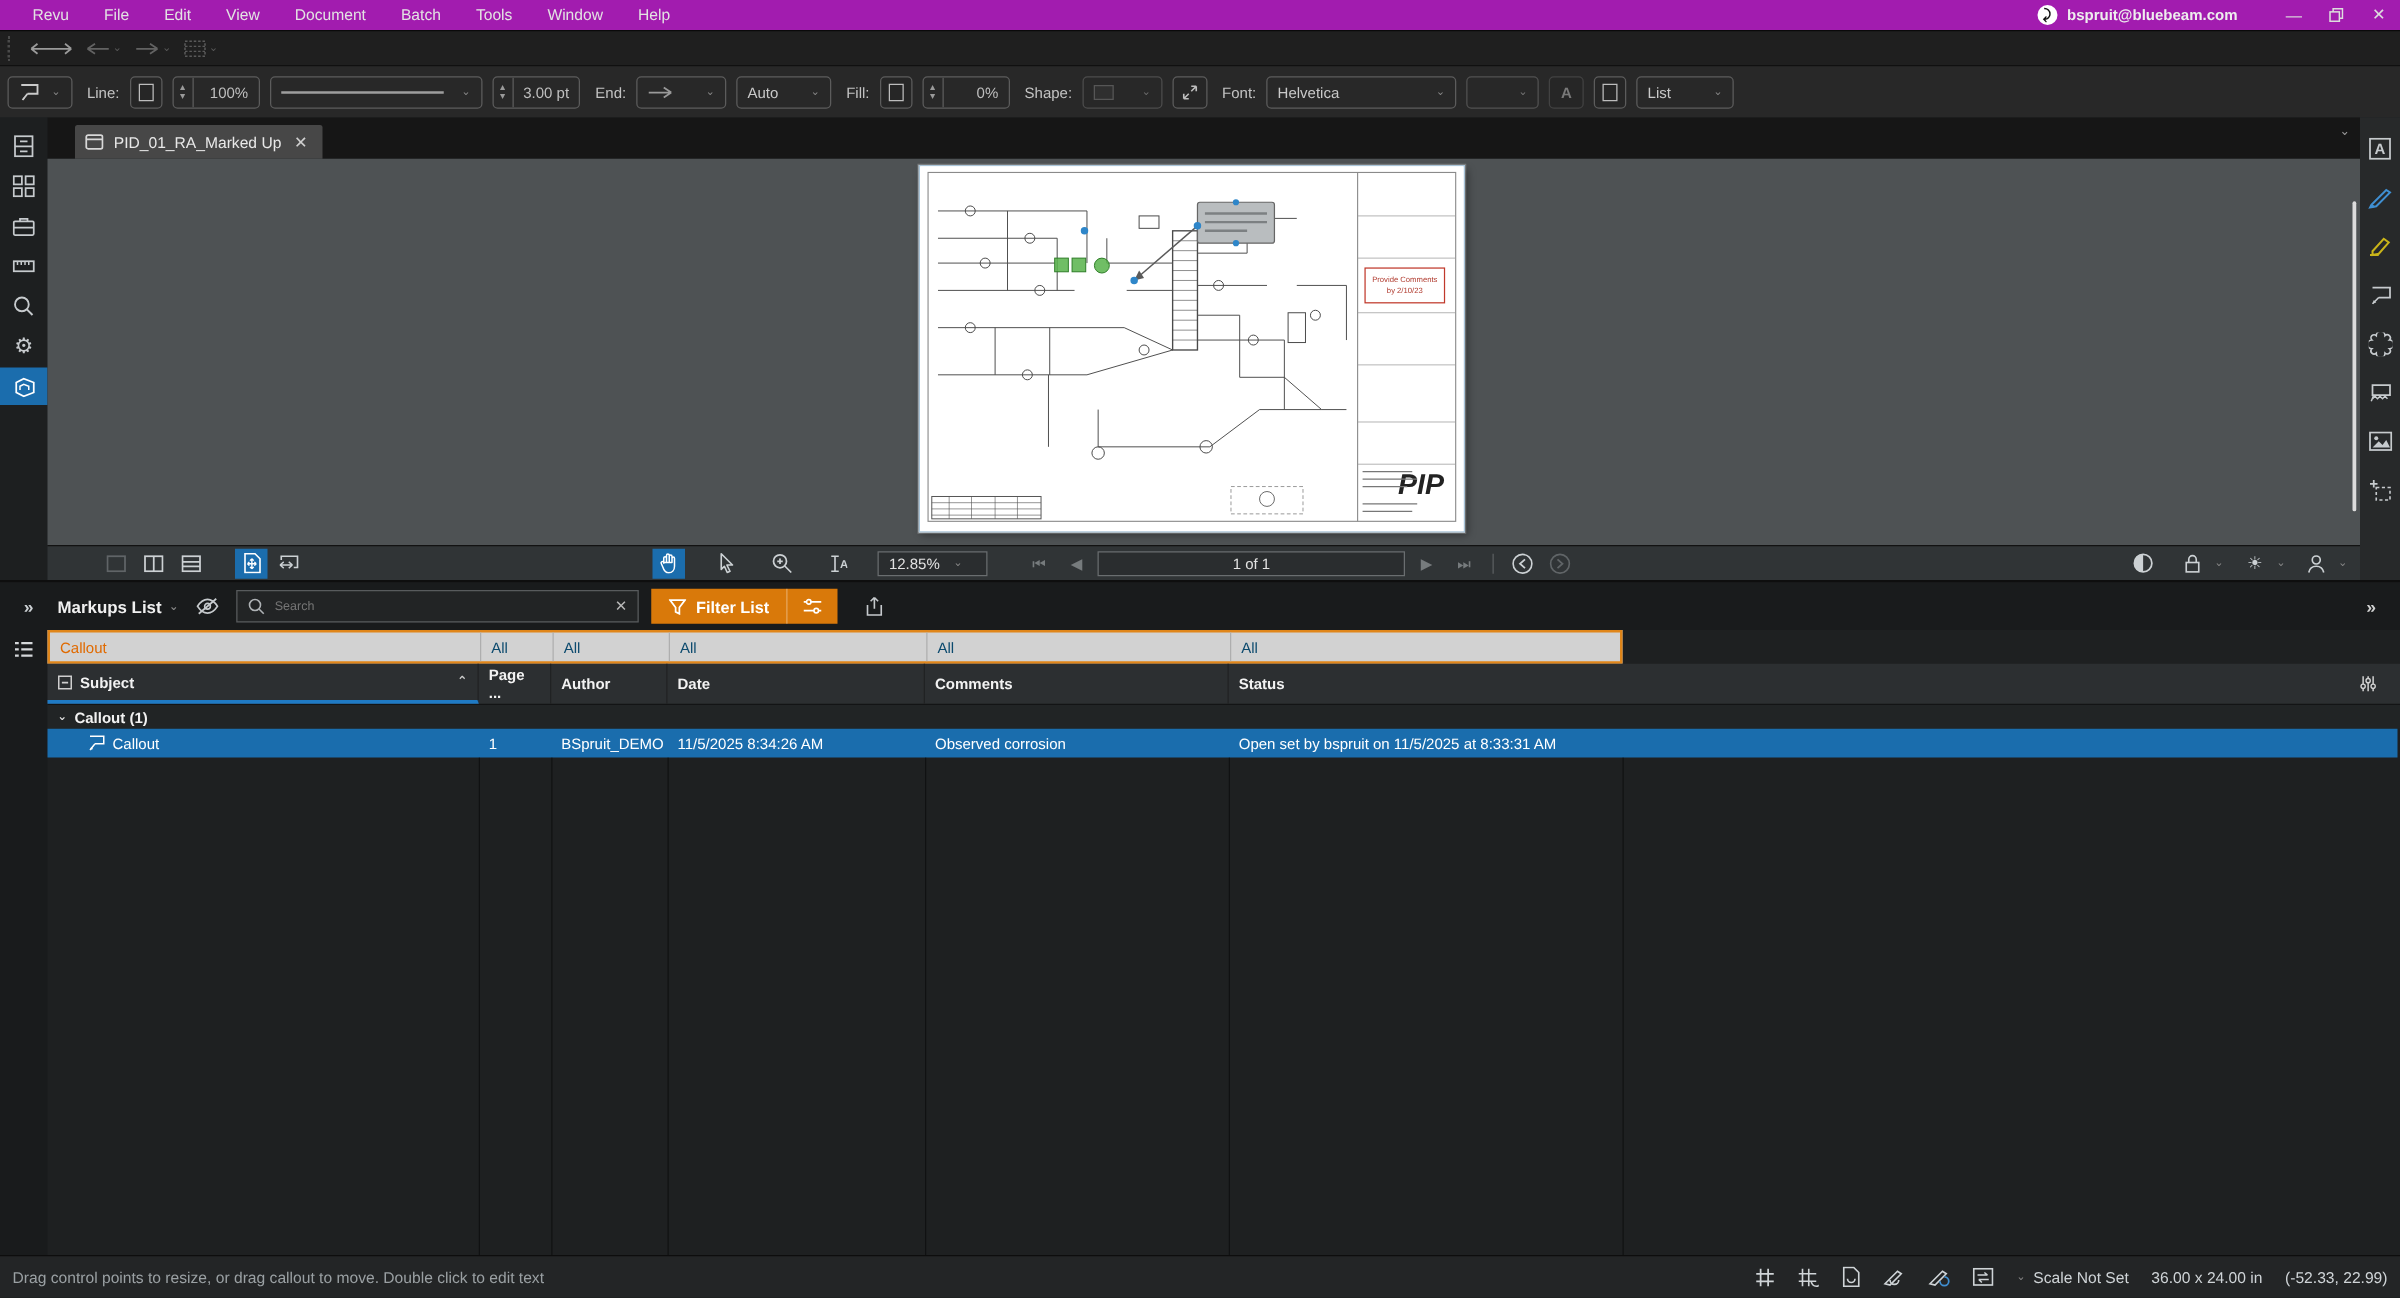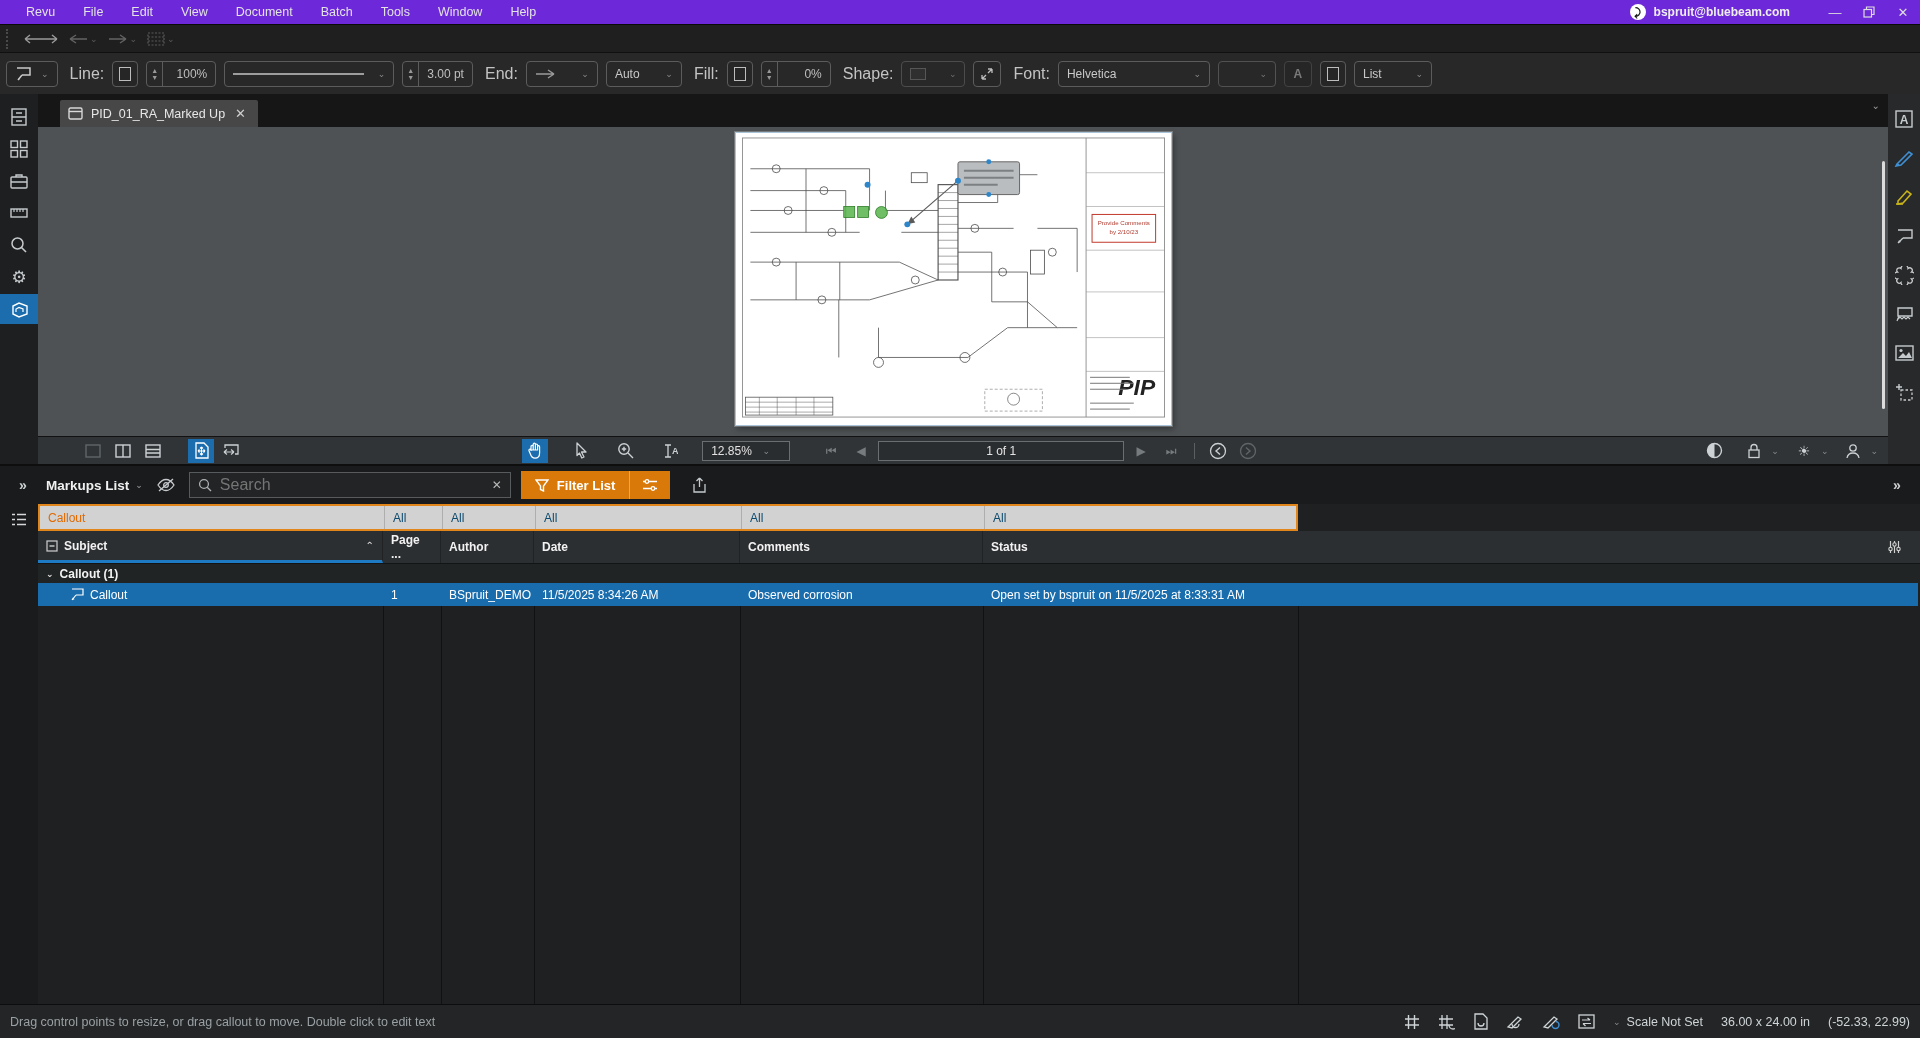--- a/index.html
+++ b/index.html
@@ -2,38 +2,38 @@
 <html><head>
 <meta charset="utf-8">
 <style>
   * { margin:0; padding:0; box-sizing:border-box; }
   html,body { width:1920px; height:1038px; overflow:hidden; background:#1e2021;
     font-family:"Liberation Sans","DejaVu Sans",sans-serif; color:#d4d7d9; font-size:12px;
     -webkit-font-smoothing:antialiased; }
   .row { display:flex; align-items:center; }
 
   
-  #menubar { height:24px; background:#6d28d9; display:flex; align-items:center; padding-left:12px; }
+  #menubar { height:24px; background:#a21caf; display:flex; align-items:center; padding-left:12px; }
   .menu-item { padding:0 14px; color:#e3e3e3; font-size:12.5px; cursor:default; }
   #menubar .spacer { flex:1; }
   .logo-circle { width:16px; height:16px; border-radius:50%; background:#fff; color:#111; font-weight:bold;
     display:flex; align-items:center; justify-content:center; font-size:11px; margin-right:8px; }
   .account { color:#eee; font-weight:bold; font-size:12px; margin-right:28px; }
   .winbtn { width:34px; height:24px; display:flex; align-items:center; justify-content:center; color:#ddd; font-size:13px; }
 
   
   #toolbar2 { height:28px; background:#1f1f1f; display:flex; align-items:center; gap:10px; padding-left:6px; border-top:1px solid #0a0a0a;}
   .drag-dots { width:4px; height:20px; border-left:2px dotted #4a4a4a; margin-right:4px; }
   .t2i { display:flex; align-items:center; gap:2px; color:#9a9a9a; }
   .t2i svg { display:block; }
   .chev { font-size:9px; color:#8a8a8a; }
 
   
   #propsbar { height:42px; background:#282828; border-top:1px solid #101010; display:flex; align-items:center; gap:8px; padding-left:6px; }
-  .plabel { color:#c3c3c3; font-size:16px; margin-left:4px; }
+  .plabel { color:#c3c3c3; font-size:12px; margin-left:4px; }
   .pbtn { border:1px solid #5c5c5c; border-radius:4px; background:#262626; height:26px; display:flex; align-items:center; justify-content:center; padding:0 6px; color:#c9c9c9; }
   .swatch { width:26px; height:26px; }
   .swatch .inner { width:14px; height:14px; border:1.5px solid #bdbdbd; background:transparent; }
   .stepper-field { display:flex; height:26px; border:1px solid #5c5c5c; border-radius:4px; overflow:hidden; }
   .stepper { width:16px; display:flex; flex-direction:column; align-items:center; justify-content:center; border-right:1px solid #5c5c5c; color:#9a9a9a; font-size:7px; line-height:7px; }
   .sf-val { display:flex; align-items:center; justify-content:flex-end; padding:0 8px; color:#bfbfbf; min-width:52px; }
   .dropdown { display:flex; align-items:center; justify-content:space-between; gap:8px; height:26px; border:1px solid #5c5c5c; border-radius:4px; padding:0 8px; color:#c9c9c9; }
   .linestyle { width:170px; }
   .line-sample { flex:1; height:0; border-top:2px solid #9d9d9d; margin-right:6px; }
 
@@ -61,21 +61,21 @@
   .nav-ico.dim { opacity:.45; }
   .zoom-box { display:flex; align-items:center; justify-content:space-between; width:88px; height:20px; border:1px solid #6a6e70; background:#2a2d2f; padding:0 19px 0 8px; color:#e2e2e2; }
   .pagebox { width:246px; height:20px; border:1px solid #6a6e70; background:#2a2d2f; display:flex; align-items:center; justify-content:center; color:#e2e2e2; }
   .nav-sep { width:1px; height:16px; background:#5b5f61; margin:0 6px; }
 
   
   #markups { height:540px; background:#1e2021; display:flex; flex-direction:column; border-top:2px solid #0e0e0e; }
   #mk-header { height:38px; background:#191b1c; display:flex; align-items:center; gap:10px; padding:0 10px; }
   .mk-title { font-weight:bold; color:#f0f0f0; font-size:13.5px; display:flex; align-items:center; gap:6px; }
   #mk-search { width:322px; height:26px; background:#222425; border:1px solid #585b5d; display:flex; align-items:center; padding:0 8px; gap:8px; }
-  #mk-search input { flex:1; background:transparent; border:none; outline:none; color:#ddd; font-size:16px; font-family:inherit; }
+  #mk-search input { flex:1; background:transparent; border:none; outline:none; color:#ddd; font-size:10px; font-family:inherit; }
   .filter-btn { height:28px; background:#d9790a; color:#fff; font-weight:bold; display:flex; align-items:center; }
   .filter-btn .seg1 { display:flex; align-items:center; gap:8px; padding:0 14px; font-size:13px;justify-content:center; }
   .filter-btn .seg2 { padding:0 12px; border-left:1px solid rgba(255,255,255,.35); height:100%; display:flex; align-items:center; }
   .mk-right { margin-left:auto; color:#cfcfcf; }
 
   #mk-body { flex:1; position:relative; }
   #mk-rail { position:absolute; left:0; top:0; bottom:0; width:38px; background:#191b1c; }
   .mk-rail-btn { width:38px; height:30px; display:flex; align-items:center; justify-content:center; color:#d5d8da; }
 
   #filter-row { position:absolute; left:38px; top:0; width:1260px; height:27px; background:#d2d2d2;

